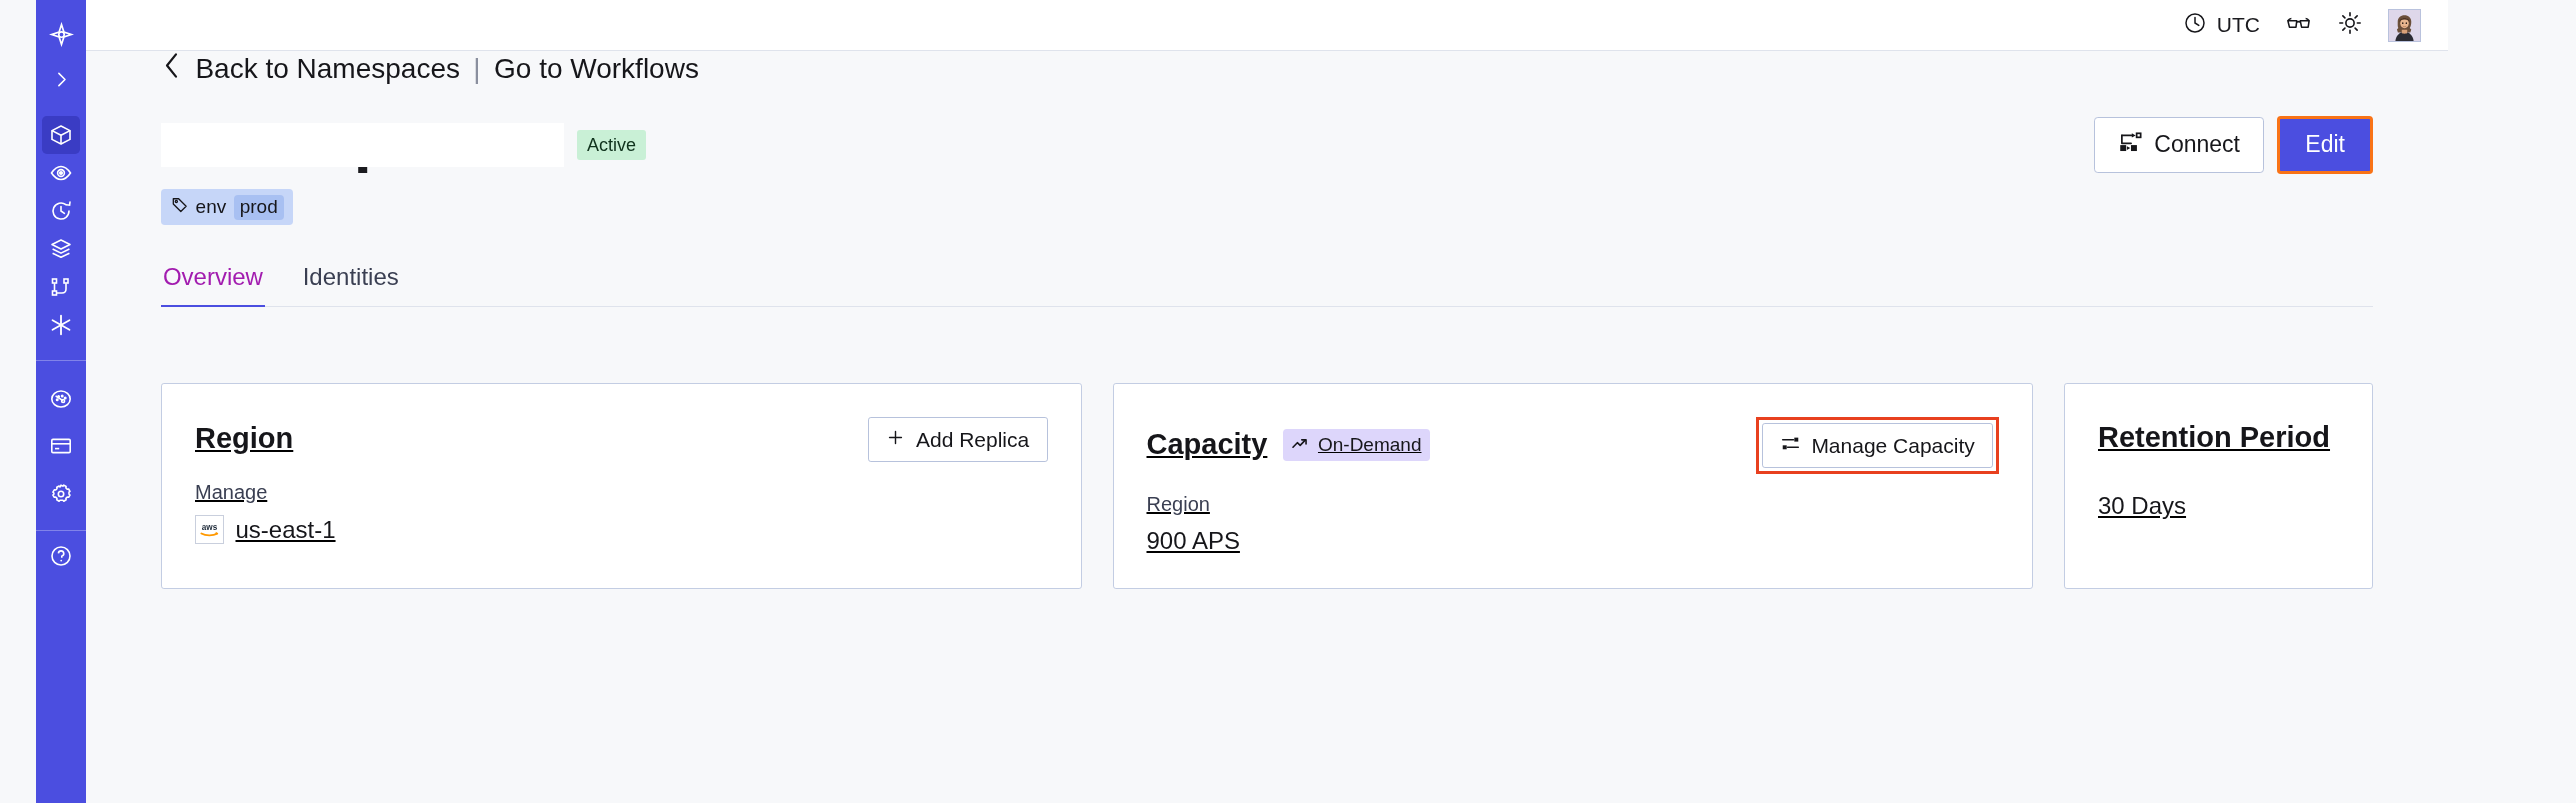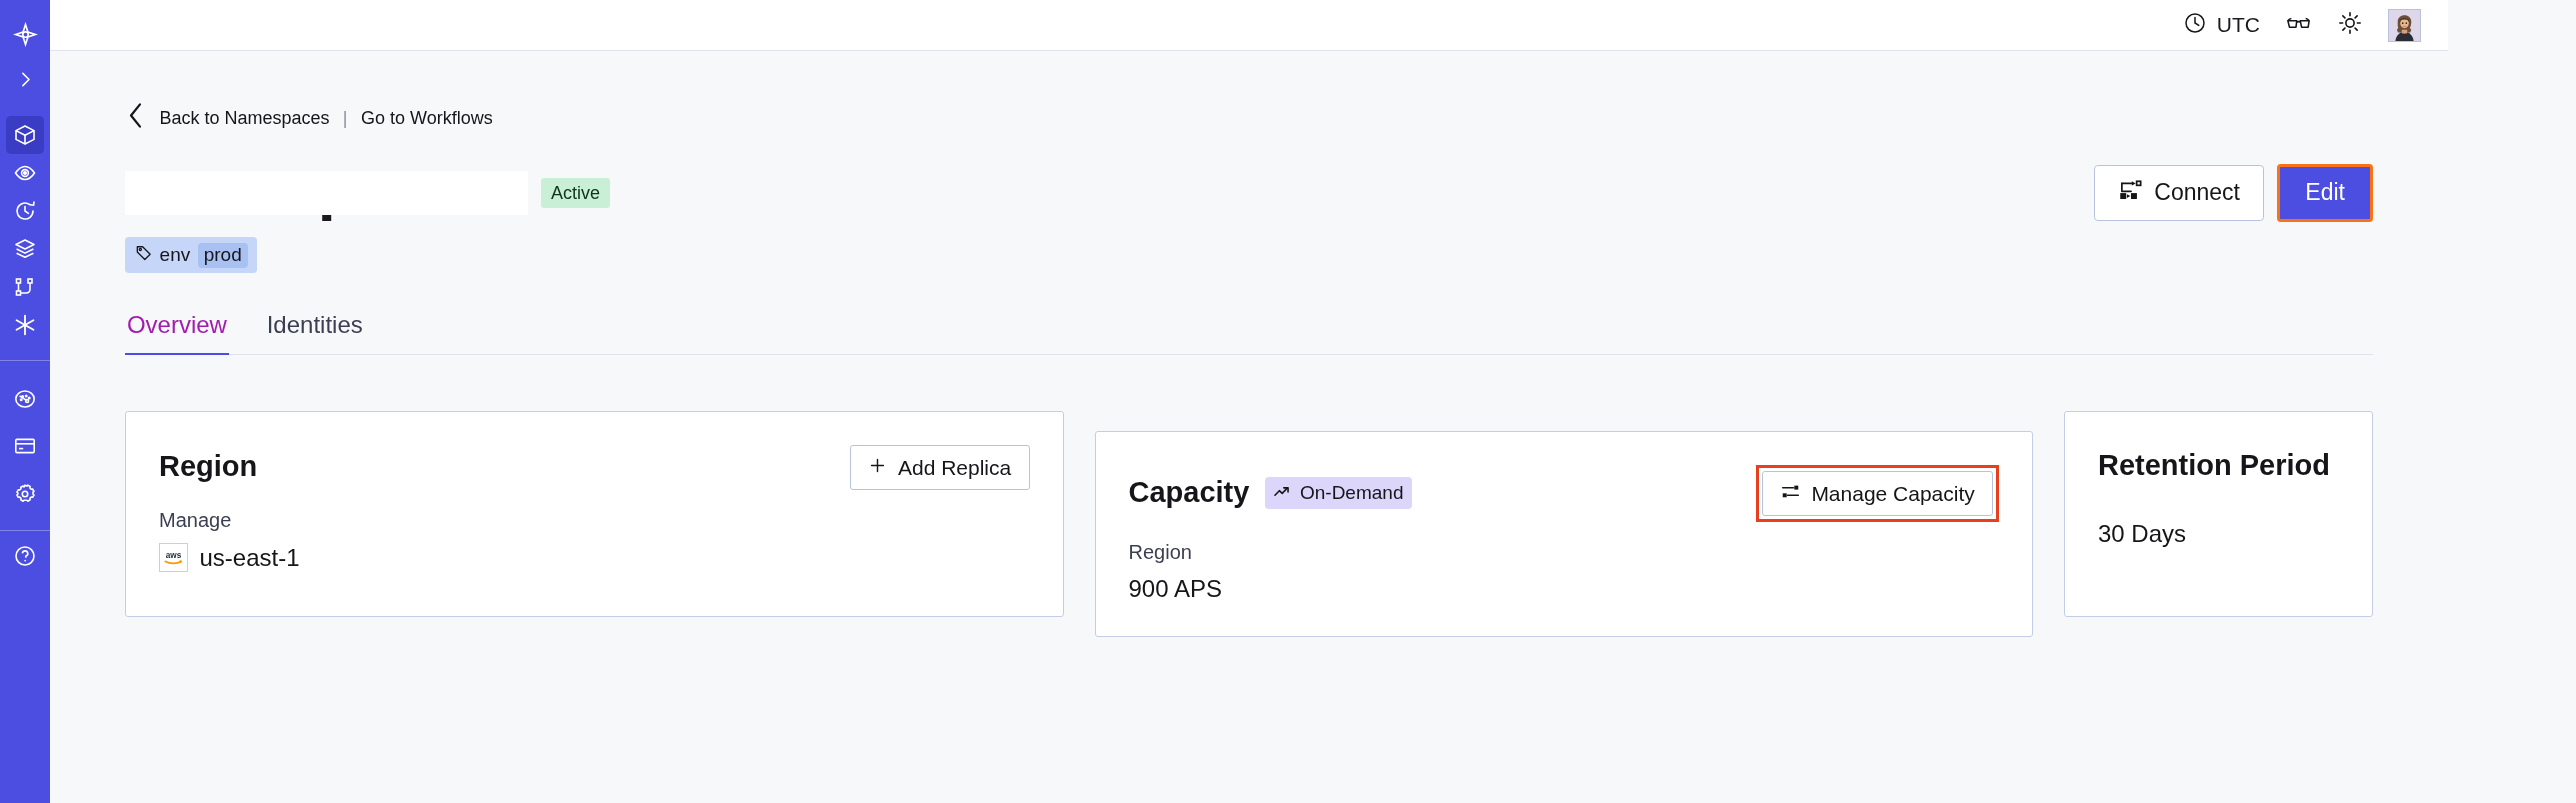--- a/index.html
+++ b/index.html
@@ -3,21 +3,21 @@
 <meta charset="utf-8">
 <style>
   * { box-sizing: border-box; margin: 0; padding: 0; }
   html, body {
     width: 2576px;
     height: 804px;
     overflow: hidden;
     font-family: "Liberation Sans", sans-serif;
     background: #f7f8fa;
   }
-  .app { display: flex; width: 2448px; height: 804px; }
+  .app { display: flex; width: 2448px; height: 804px; padding-left: 36px; }
 
   
   .sidebar {
     width: 50px;
     flex: 0 0 50px;
     background: #4b4ee0;
     display: flex;
     flex-direction: column;
     align-items: center;
     position: relative;
@@ -68,22 +68,21 @@
   .content {
     flex: 1 1 auto;
     background: #f7f8fa;
     padding: 0 75px 0 75px;
     overflow: hidden;
   }
   .inner { max-width: 2378px; }
 
   .breadcrumb {
     display: flex; align-items: center; gap: 13.4px;
-    margin-top: 50px;
-    font-size: 18px; color: #16161a;
+    font-size: 28px; color: #16161a;
   }
   .bc-link { color: #16161a; }
   .bc-sep { color: #8a8f9e; font-weight: 300; }
 
   .title-row {
     margin-top: 29px;
     display: flex; align-items: center;
     position: relative;
     min-height: 44px;
   }
@@ -161,21 +160,22 @@
     cursor: pointer;
     border-bottom: 2.9px solid transparent;
     margin-bottom: -1px;
   }
   .tab.active { color: #a21caf; border-bottom-color: #4b4ee0; }
 
   .cards {
     margin-top: 36px;
     display: flex;
     gap: 31px;
-    align-items: center;
+    align-items: flex-end;
+    text-decoration: underline;
   }
   .card {
     background: #ffffff;
     border: 1px solid #c3cde3;
     border-radius: 2.9px;
     padding: 33px 33px 29px 33px;
     min-height: 206px;
     position: relative;
   }
   .card-region { flex: 1 1 0; }

